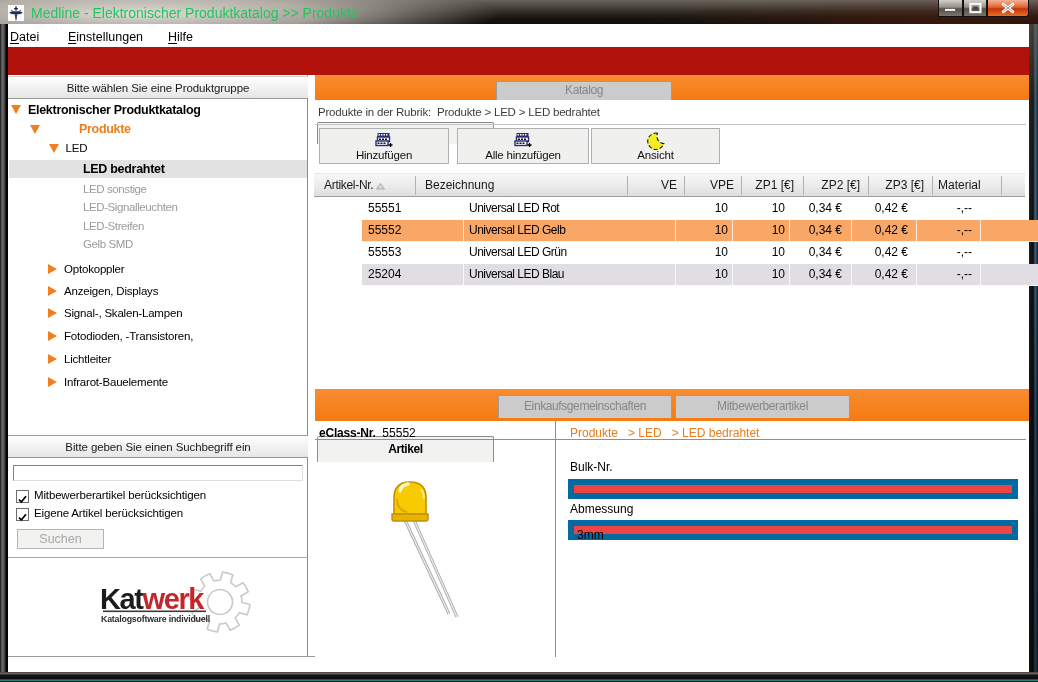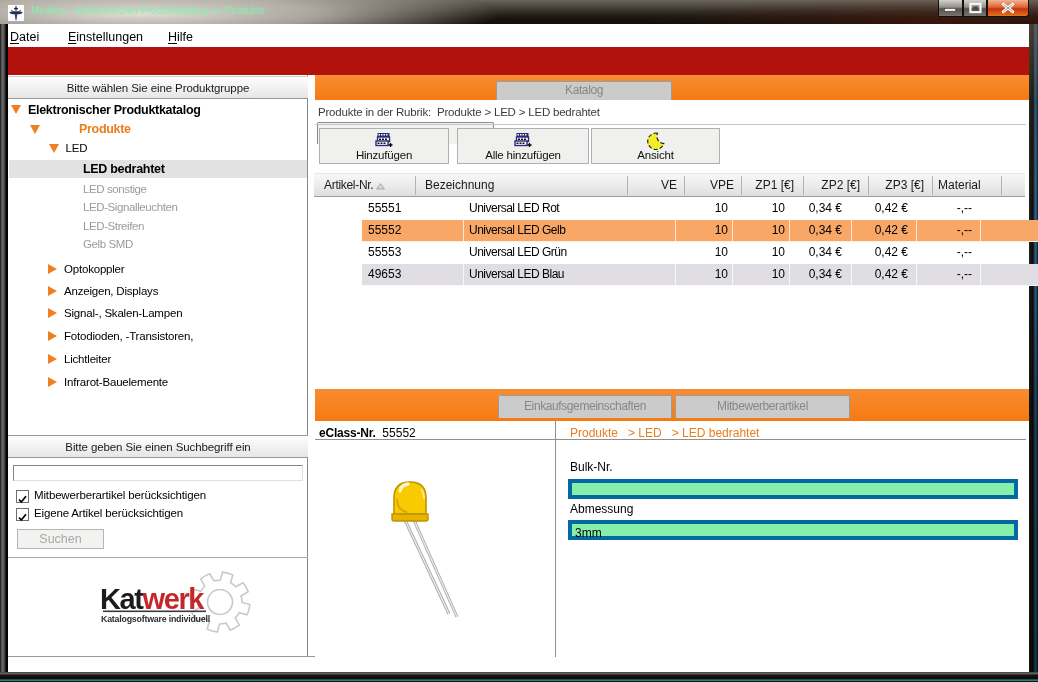--- a/index.html
+++ b/index.html
@@ -9,21 +9,21 @@
 .abs { position:absolute; }
 
 
 #titlebar { left:0; top:0; width:1038px; height:24px;
   background:linear-gradient(180deg,#6b645c 0%,#474138 32%,#2b2721 55%,#191611 75%,#100e0a 100%); }
 #titleglow { left:0; top:0; width:520px; height:24px;
   background:radial-gradient(ellipse 360px 34px at 140px 14px, rgba(230,227,221,0.97) 0%, rgba(200,196,188,0.8) 50%, rgba(120,115,105,0) 100%); }
 #titlered { right:0; top:0; width:420px; height:24px;
   background:radial-gradient(ellipse 300px 24px at 330px 22px, rgba(95,28,10,0.5) 0%, rgba(50,18,5,0) 100%); }
 #titleicon { left:8px; top:5px; width:16px; height:16px; background:#fbfbfb; }
-#titletext { left:31px; top:5px; font-size:10px; color:#86efac; white-space:nowrap; }
+#titletext { left:31px; top:5px; font-size:14px; color:#22c55e; white-space:nowrap; }
 
 
 .wbtn { top:0; height:17px; border:1px solid #14110d; border-top:none; }
 #btnmin  { left:938px; width:25px; background:linear-gradient(180deg,#d4d1cb 0%,#938e86 45%,#55504a 55%,#7a746c 100%); border-radius:0 0 0 1px; }
 #btnmax  { left:963px; width:24px; background:linear-gradient(180deg,#d4d1cb 0%,#938e86 45%,#55504a 55%,#7a746c 100%); }
 #btnclose{ left:987px; width:42px; background:linear-gradient(180deg,#f0b49a 0%,#e2622c 45%,#c23410 55%,#e8701e 100%); border-radius:0 0 3px 0; }
 .wglyph { position:absolute; left:0; top:0; width:100%; height:100%; }
 
 
 #bleft { left:0; top:24px; width:8px; height:658px;
@@ -103,21 +103,21 @@
 #rowsel { background:#f8a767; width:715px; }
 #rowgray { background:#e1dee3; }
 .csep { position:absolute; top:0; height:22px; width:1px; background:rgba(255,255,255,0.75); }
 
 
 #eclass { left:4px; top:351px; font-size:12px; color:#000; }
 #bline { left:0; top:364px; width:711px; height:1px; background:#8f8f8f; }
 #vdiv { left:240px; top:346px; width:1px; height:236px; background:#8f8f8f; }
 #crumb { left:255px; top:351px; font-size:12px; color:#e87d1e; white-space:nowrap; }
 .flabel { position:absolute; font-size:12px; color:#000; }
-.finput { position:absolute; left:253px; width:450px; height:20px; background:#86efac; border:4px solid #0369a1;
+.finput { position:absolute; left:253px; width:450px; height:20px; background:#ef4444; border:6px solid #0369a1;
   font-size:12px; color:#000; line-height:18px; padding-left:3px; }
 </style>
 </head>
 <body>
 <div id="win">
 
   <div class="abs" id="titlebar"></div>
   <div class="abs" id="titleglow"></div>
   <div class="abs" id="titlered"></div>
   <div class="abs" id="titleicon">
@@ -324,40 +324,41 @@
       <div class="trow" style="top:69px;">
         <span style="left:6px;">55553</span>
           <span style="left:107px; letter-spacing:-0.5px;">Universal LED Grün</span>
         <span style="left:313px; width:53px; text-align:right;">10</span>
         <span style="left:370px; width:53px; text-align:right;">10</span>
         <span style="left:427px; width:53px; text-align:right;">0,34 €</span>
         <span style="left:489px; width:57px; text-align:right;">0,42 €</span>
         <span style="left:554px; width:56px; text-align:right;">-,--</span>
       </div>
       <div class="trow" id="rowgray" style="top:91px;">
-        <span style="left:6px;">49653</span>
+        <span style="left:6px;">25204</span>
           <span style="left:107px; letter-spacing:-0.5px;">Universal LED Blau</span>
         <span style="left:313px; width:53px; text-align:right;">10</span>
         <span style="left:370px; width:53px; text-align:right;">10</span>
         <span style="left:427px; width:53px; text-align:right;">0,34 €</span>
         <span style="left:489px; width:57px; text-align:right;">0,42 €</span>
         <span style="left:554px; width:56px; text-align:right;">-,--</span>
         <div class="csep" style="left:101px;"></div>
           <div class="csep" style="left:313px;"></div>
         <div class="csep" style="left:370px;"></div>
           <div class="csep" style="left:427px;"></div>
         <div class="csep" style="left:489px;"></div>
           <div class="csep" style="left:554px;"></div>
         <div class="csep" style="left:618px;"></div>
           <div class="csep" style="left:687px;"></div>
         <div style="position:absolute; left:0; bottom:0; width:100%; height:1px; background:rgba(255,255,255,0.8);"></div>
       </div>
     </div>
 
     <div class="tabband" style="top:314px; height:32px;"></div>
+    <div class="tab tabactive" style="left:2px; top:317px; width:177px; height:26px; line-height:25px;">Artikel</div>
     <div class="tab tabinactive" style="left:183px; top:320px; width:174px; height:23px; line-height:21px;">Einkaufsgemeinschaften</div>
     <div class="tab tabinactive" style="left:360px; top:320px; width:175px; height:23px; line-height:21px;">Mitbewerberartikel</div>
 
     <div class="abs" id="eclass"><b style="letter-spacing:-0.2px;">eClass-Nr.</b>&nbsp;&nbsp;55552</div>
     <div class="abs" id="bline"></div>
     <div class="abs" id="vdiv"></div>
     <div class="abs" id="crumb">Produkte &nbsp; &gt; LED &nbsp; &gt; LED bedrahtet</div>
     <div class="flabel" style="left:255px; top:385px;">Bulk-Nr.</div>
     <div class="finput" style="top:404px;"></div>
     <div class="flabel" style="left:255px; top:427px;">Abmessung</div>

